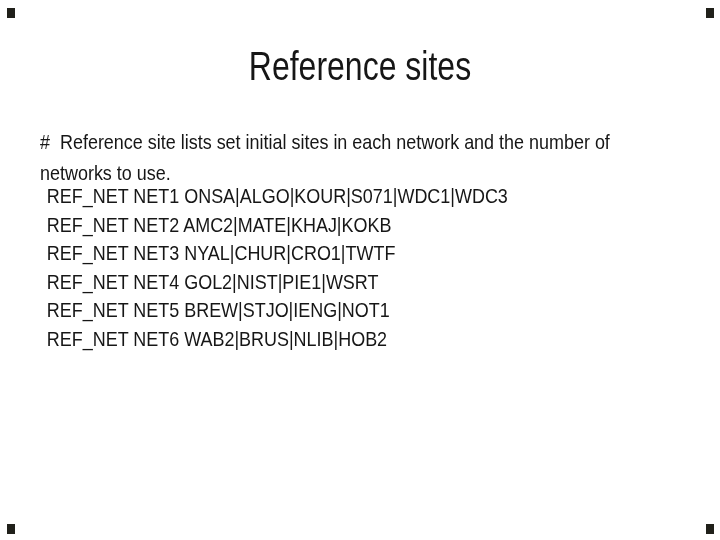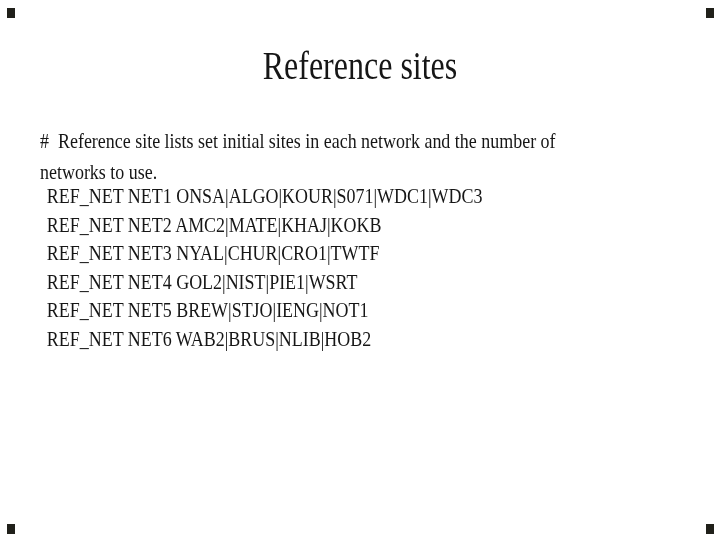--- a/index.html
+++ b/index.html
@@ -13,21 +13,20 @@
     background:var(--background);
     font-family:"Liberation Sans","DejaVu Sans",sans-serif;
     color:var(--text);
     overflow:hidden;
     position:relative;
   }
   .slide{
     position:absolute;
     inset:0;
     background:var(--background);
-    font-family:Liberation Serif, serif;
   }
   .title{
     position:absolute;
     top:44px;
     left:0;
     right:0;
     text-align:center;
     font-size:40px;
     line-height:44px;
     font-weight:400;

